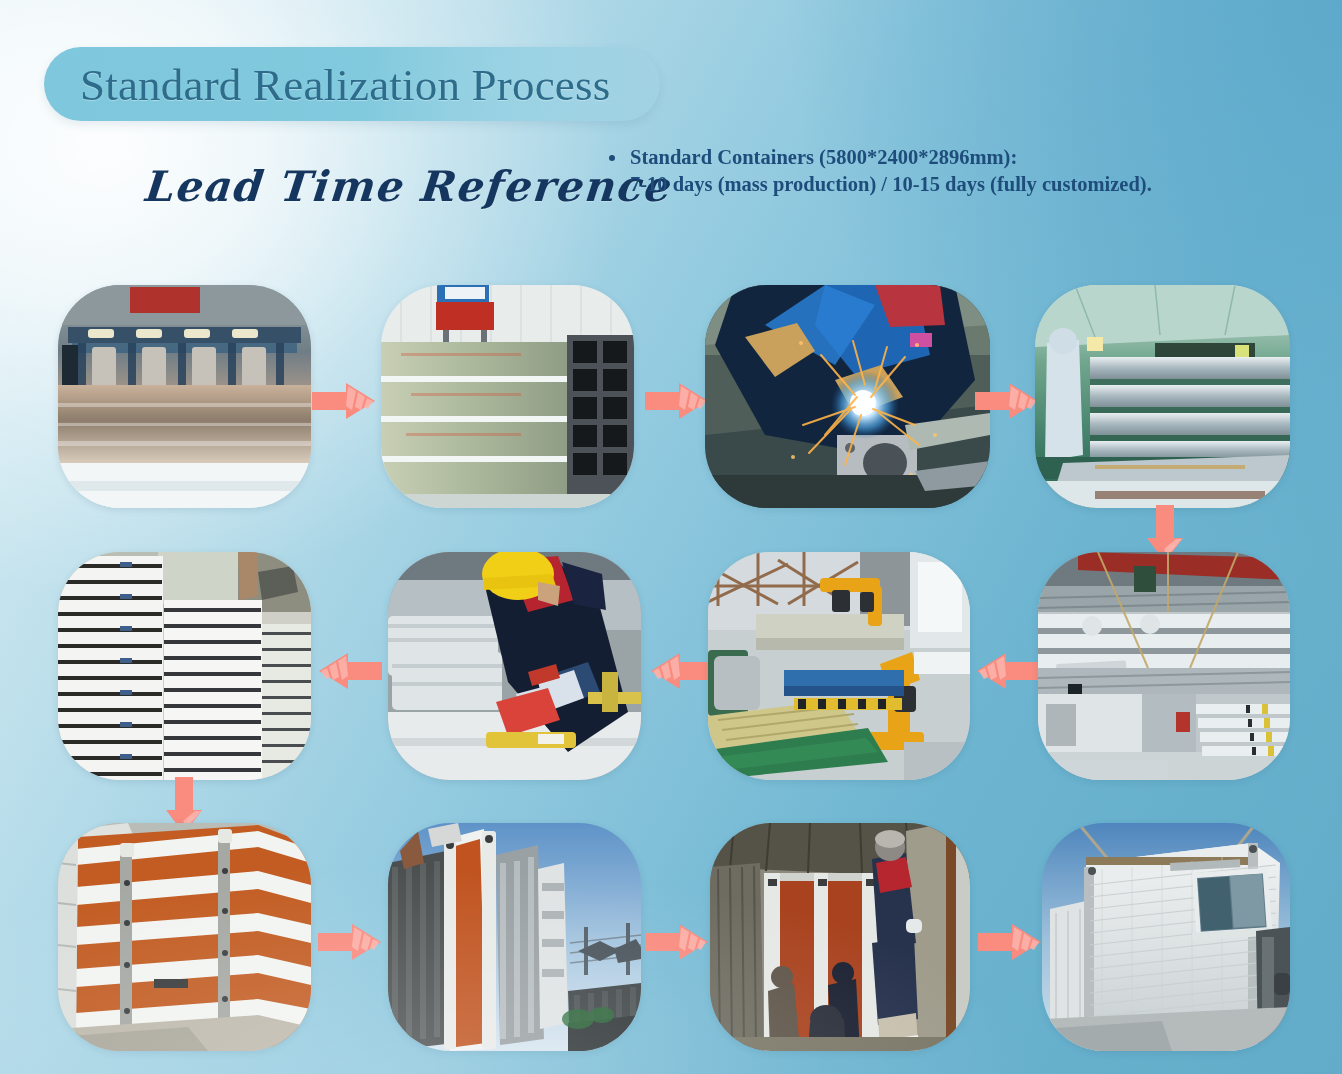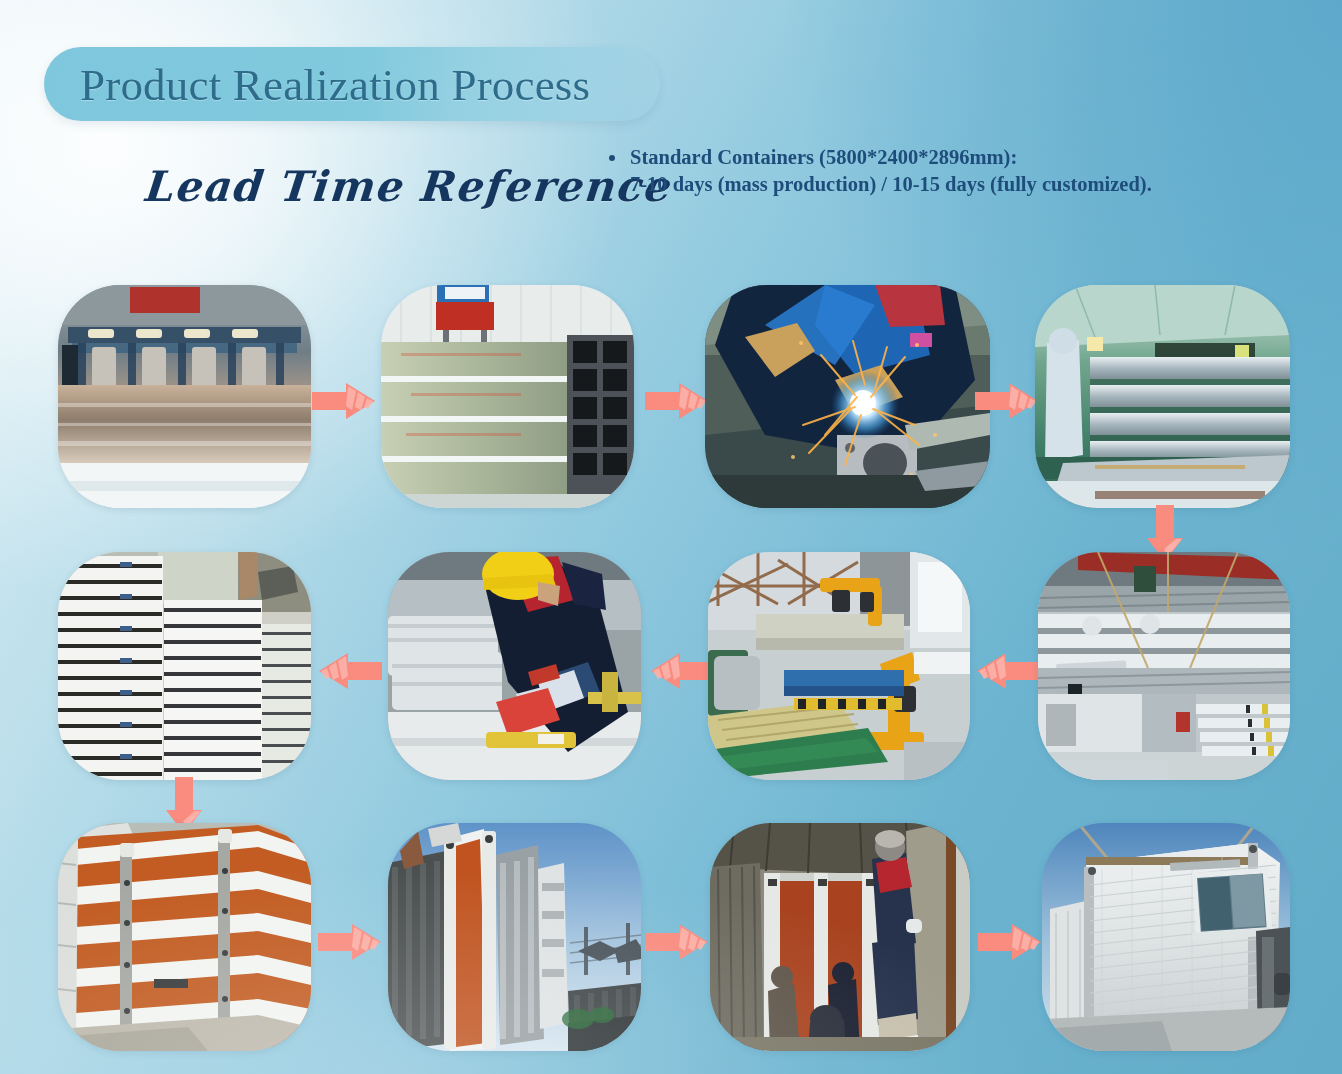--- a/index.html
+++ b/index.html
@@ -122,21 +122,21 @@
   
   .arrow .body  { fill: #f98b7f; }
   .arrow .streak{ fill: #fbb4ab; opacity: 0.85; }
 </style>
 </head>
 <body>
 
 <div id="poster">
 
   <div class="title-pill"></div>
-  <div class="title-text">Product Realization Process</div>
+  <div class="title-text">Standard Realization Process</div>
 
   <div class="script-heading">Lead Time Reference</div>
 
   <ul class="bullets">
     <li><span class="dot"></span><span>Standard Containers (5800*2400*2896mm):
 7-10 days (mass production) / 10-15 days (fully customized).</span></li>
   </ul>
 
   <div class="tile" style="left:58px; top:285px; width:253px; height:223px;">
     <svg class="ph" viewBox="0 0 253 223" preserveAspectRatio="none">

